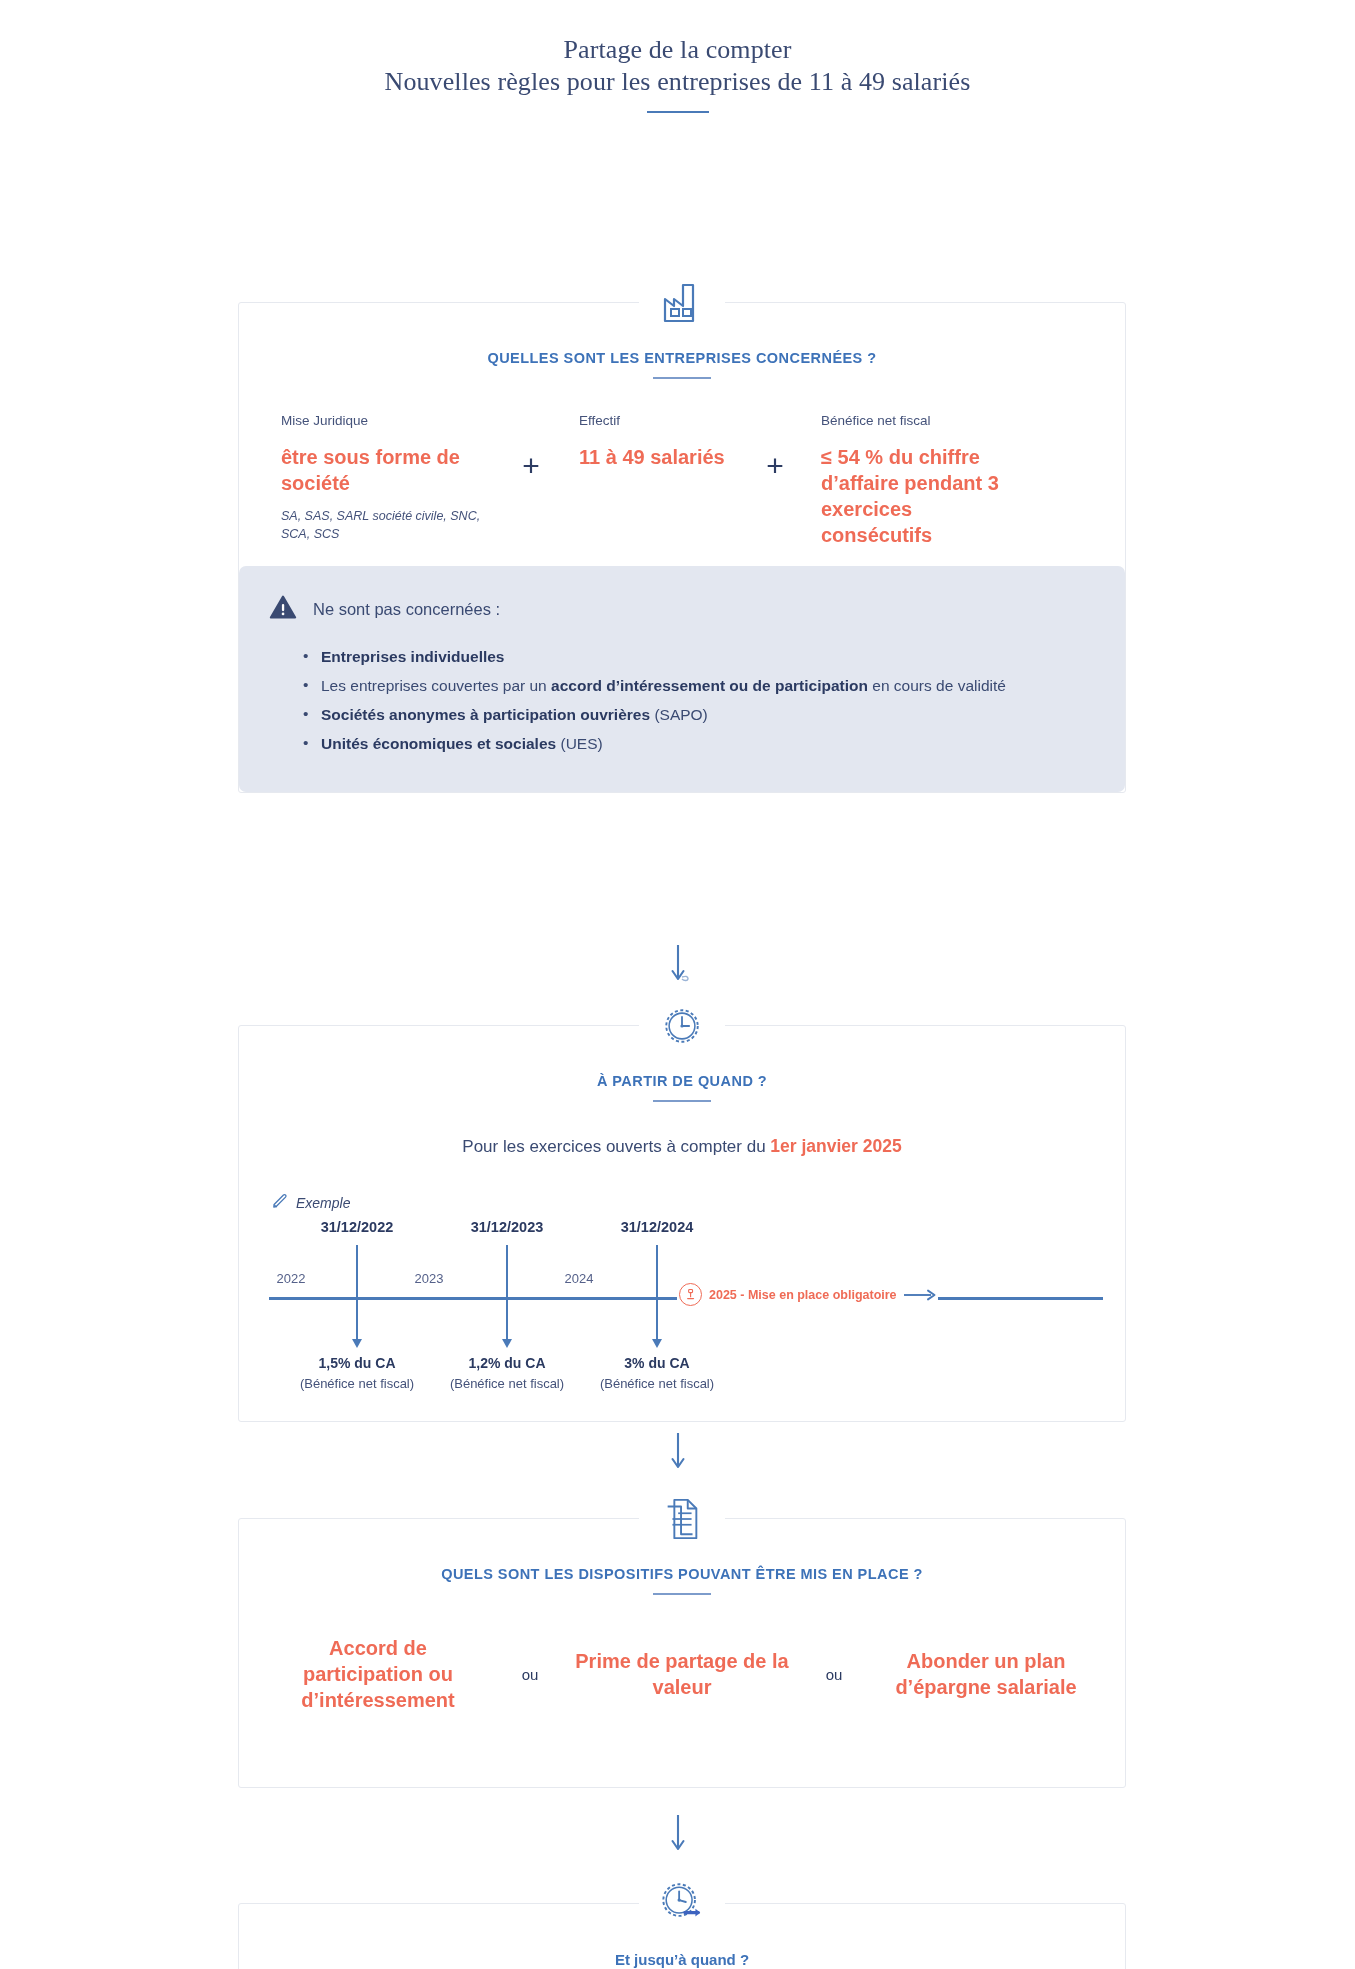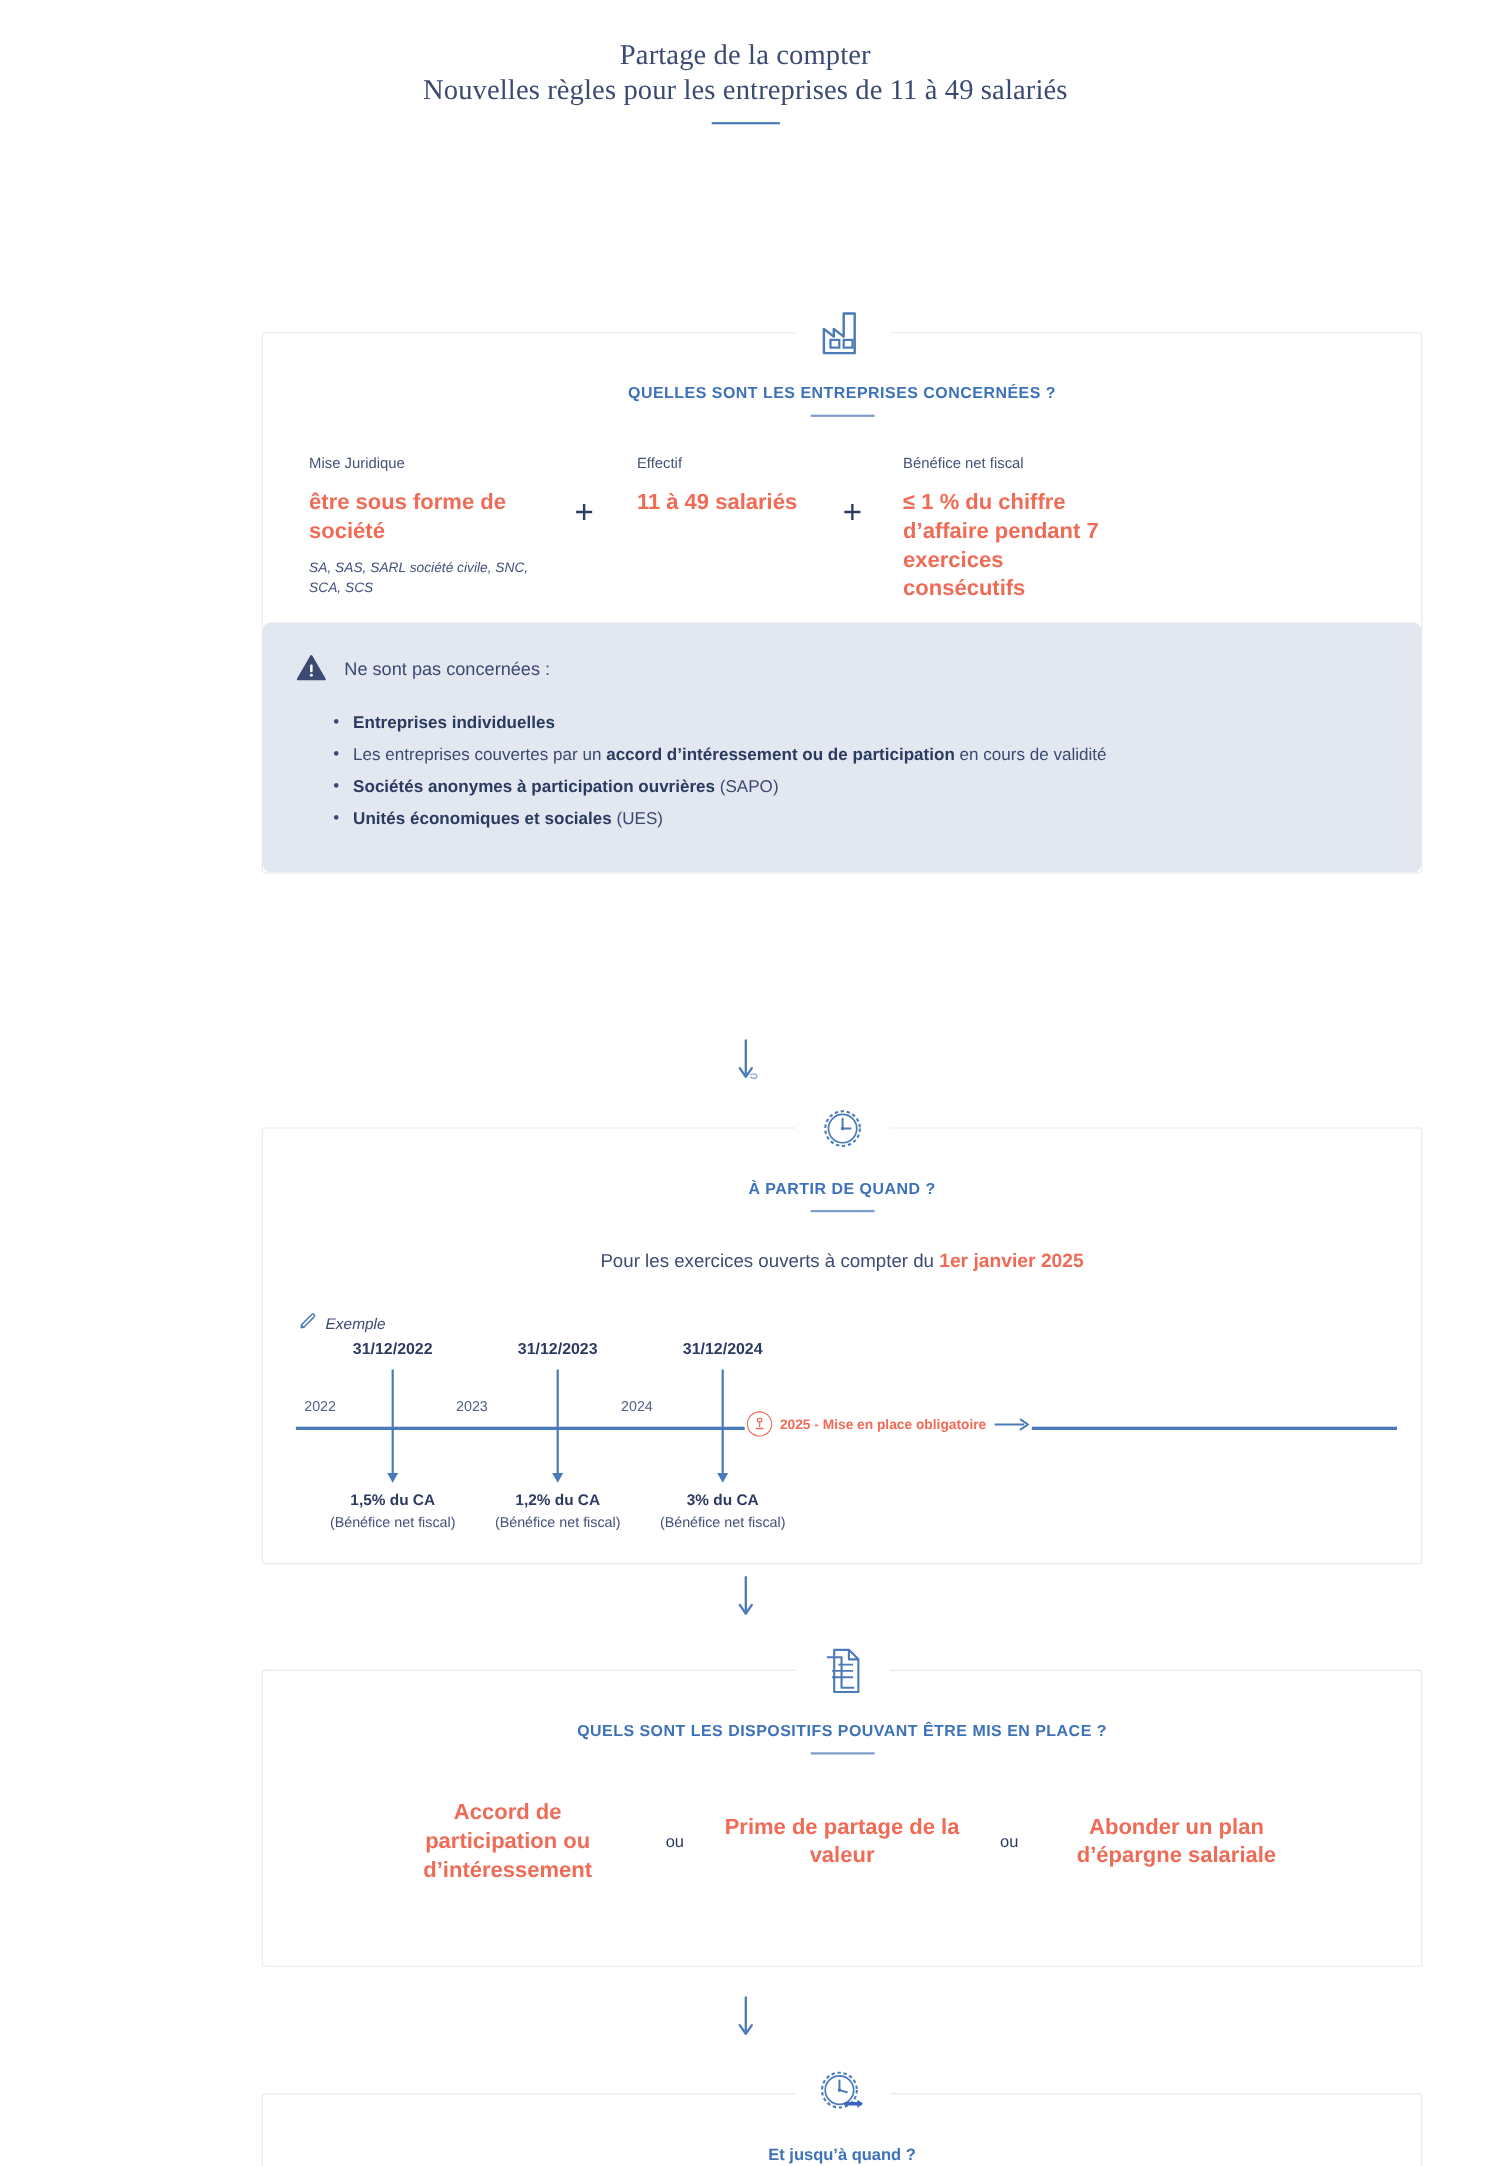--- a/index.html
+++ b/index.html
@@ -32,21 +32,21 @@
     background: #4a7ab8;
     margin: 14px auto 0;
   }
 
   
   .stage { position: relative; width: 1355px; }
 
   .card {
     position: absolute;
     left: 238px;
-    width: 1055px;
+    width: 888px;
     background: #ffffff;
     border: 1px solid #e6e9ef;
     border-radius: 3px;
   }
 
   .card-icon {
     position: absolute;
     left: 50%;
     transform: translateX(-50%);
     top: -34px;
@@ -335,21 +335,21 @@
 
       <div class="crit-col c2">
         <div class="crit-label">Effectif</div>
         <div class="crit-value">11 à 49 salariés</div>
       </div>
 
       <div class="plus">+</div>
 
       <div class="crit-col c3">
         <div class="crit-label">Bénéfice net fiscal</div>
-        <div class="crit-value">≤ 1 % du chiffre d’affaire pendant 7 exercices consécutifs</div>
+        <div class="crit-value">≤ 54 % du chiffre d’affaire pendant 3 exercices consécutifs</div>
       </div>
     </div>
 
     <div class="exclusions">
       <div class="excl-head">
         <span>
           <svg width="28" height="26" viewBox="0 0 28 26">
             <path d="M14 2.5L26.2 23.5H1.8z" fill="#3a4a72" stroke="#3a4a72" stroke-width="2" stroke-linejoin="round"></path>
             <rect x="12.9" y="10" width="2.3" height="7.2" rx="1.1" fill="#ffffff"></rect>
             <circle cx="14.05" cy="19.9" r="1.35" fill="#ffffff"></circle>

